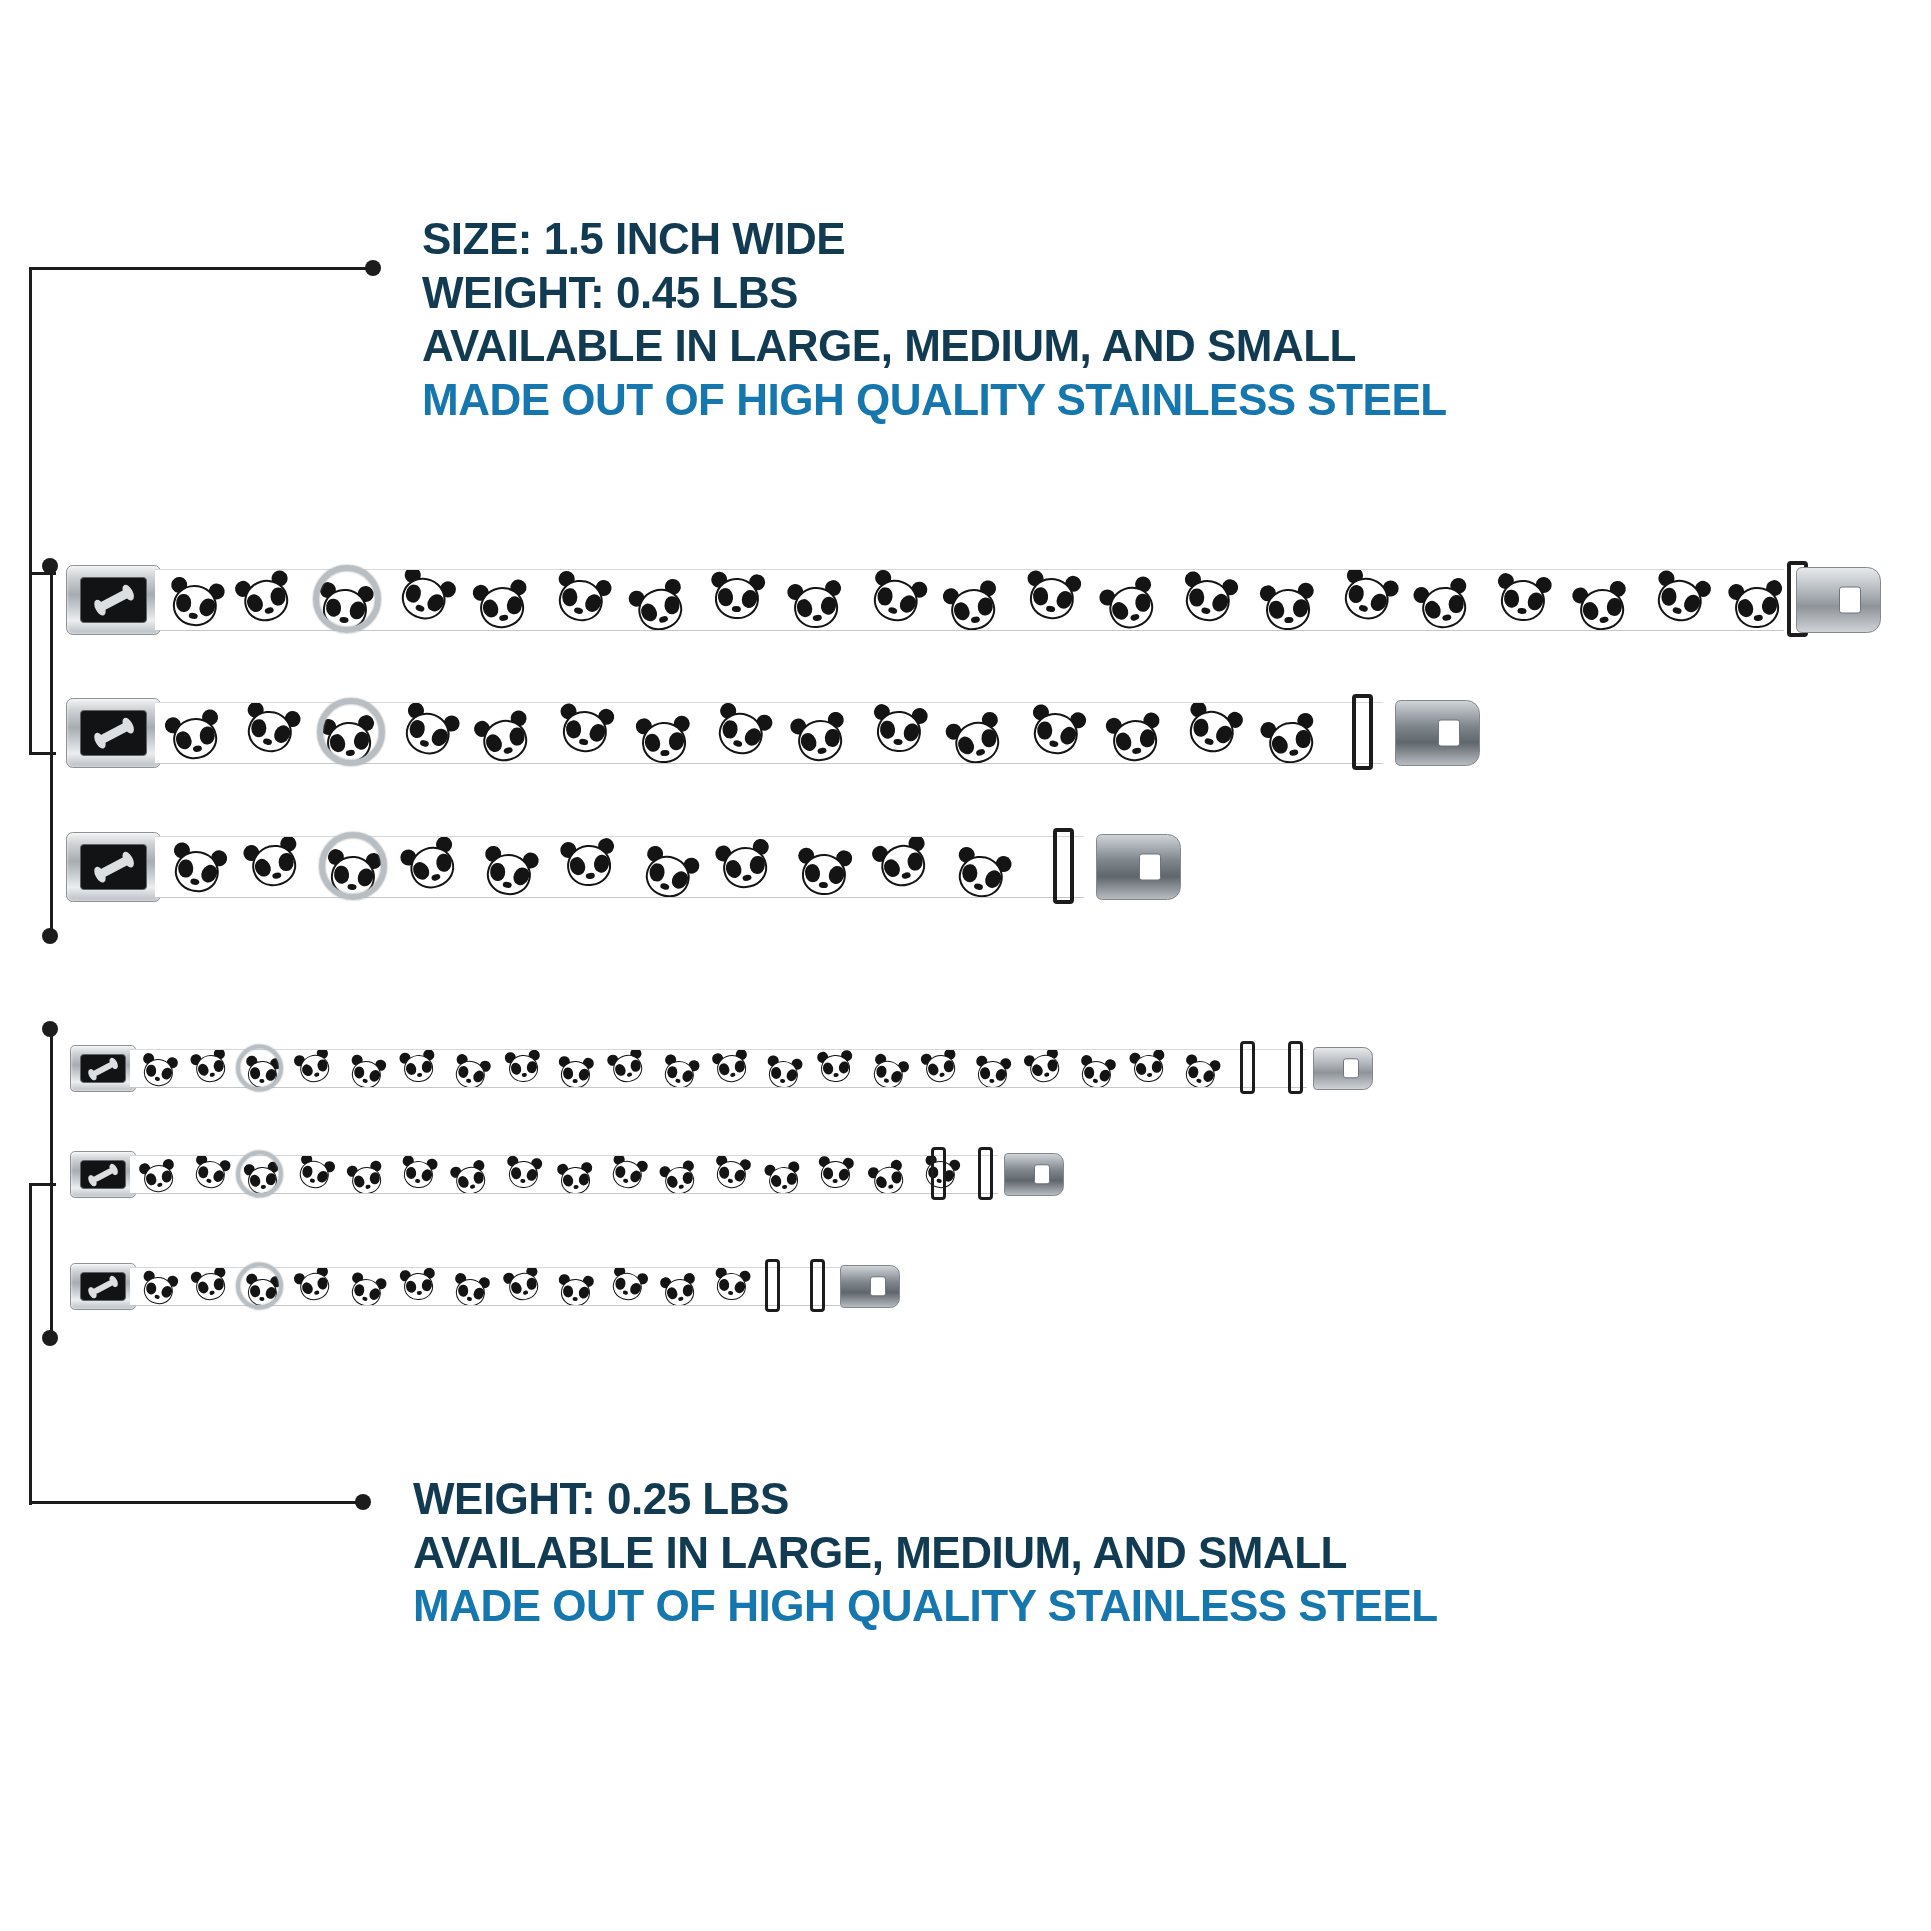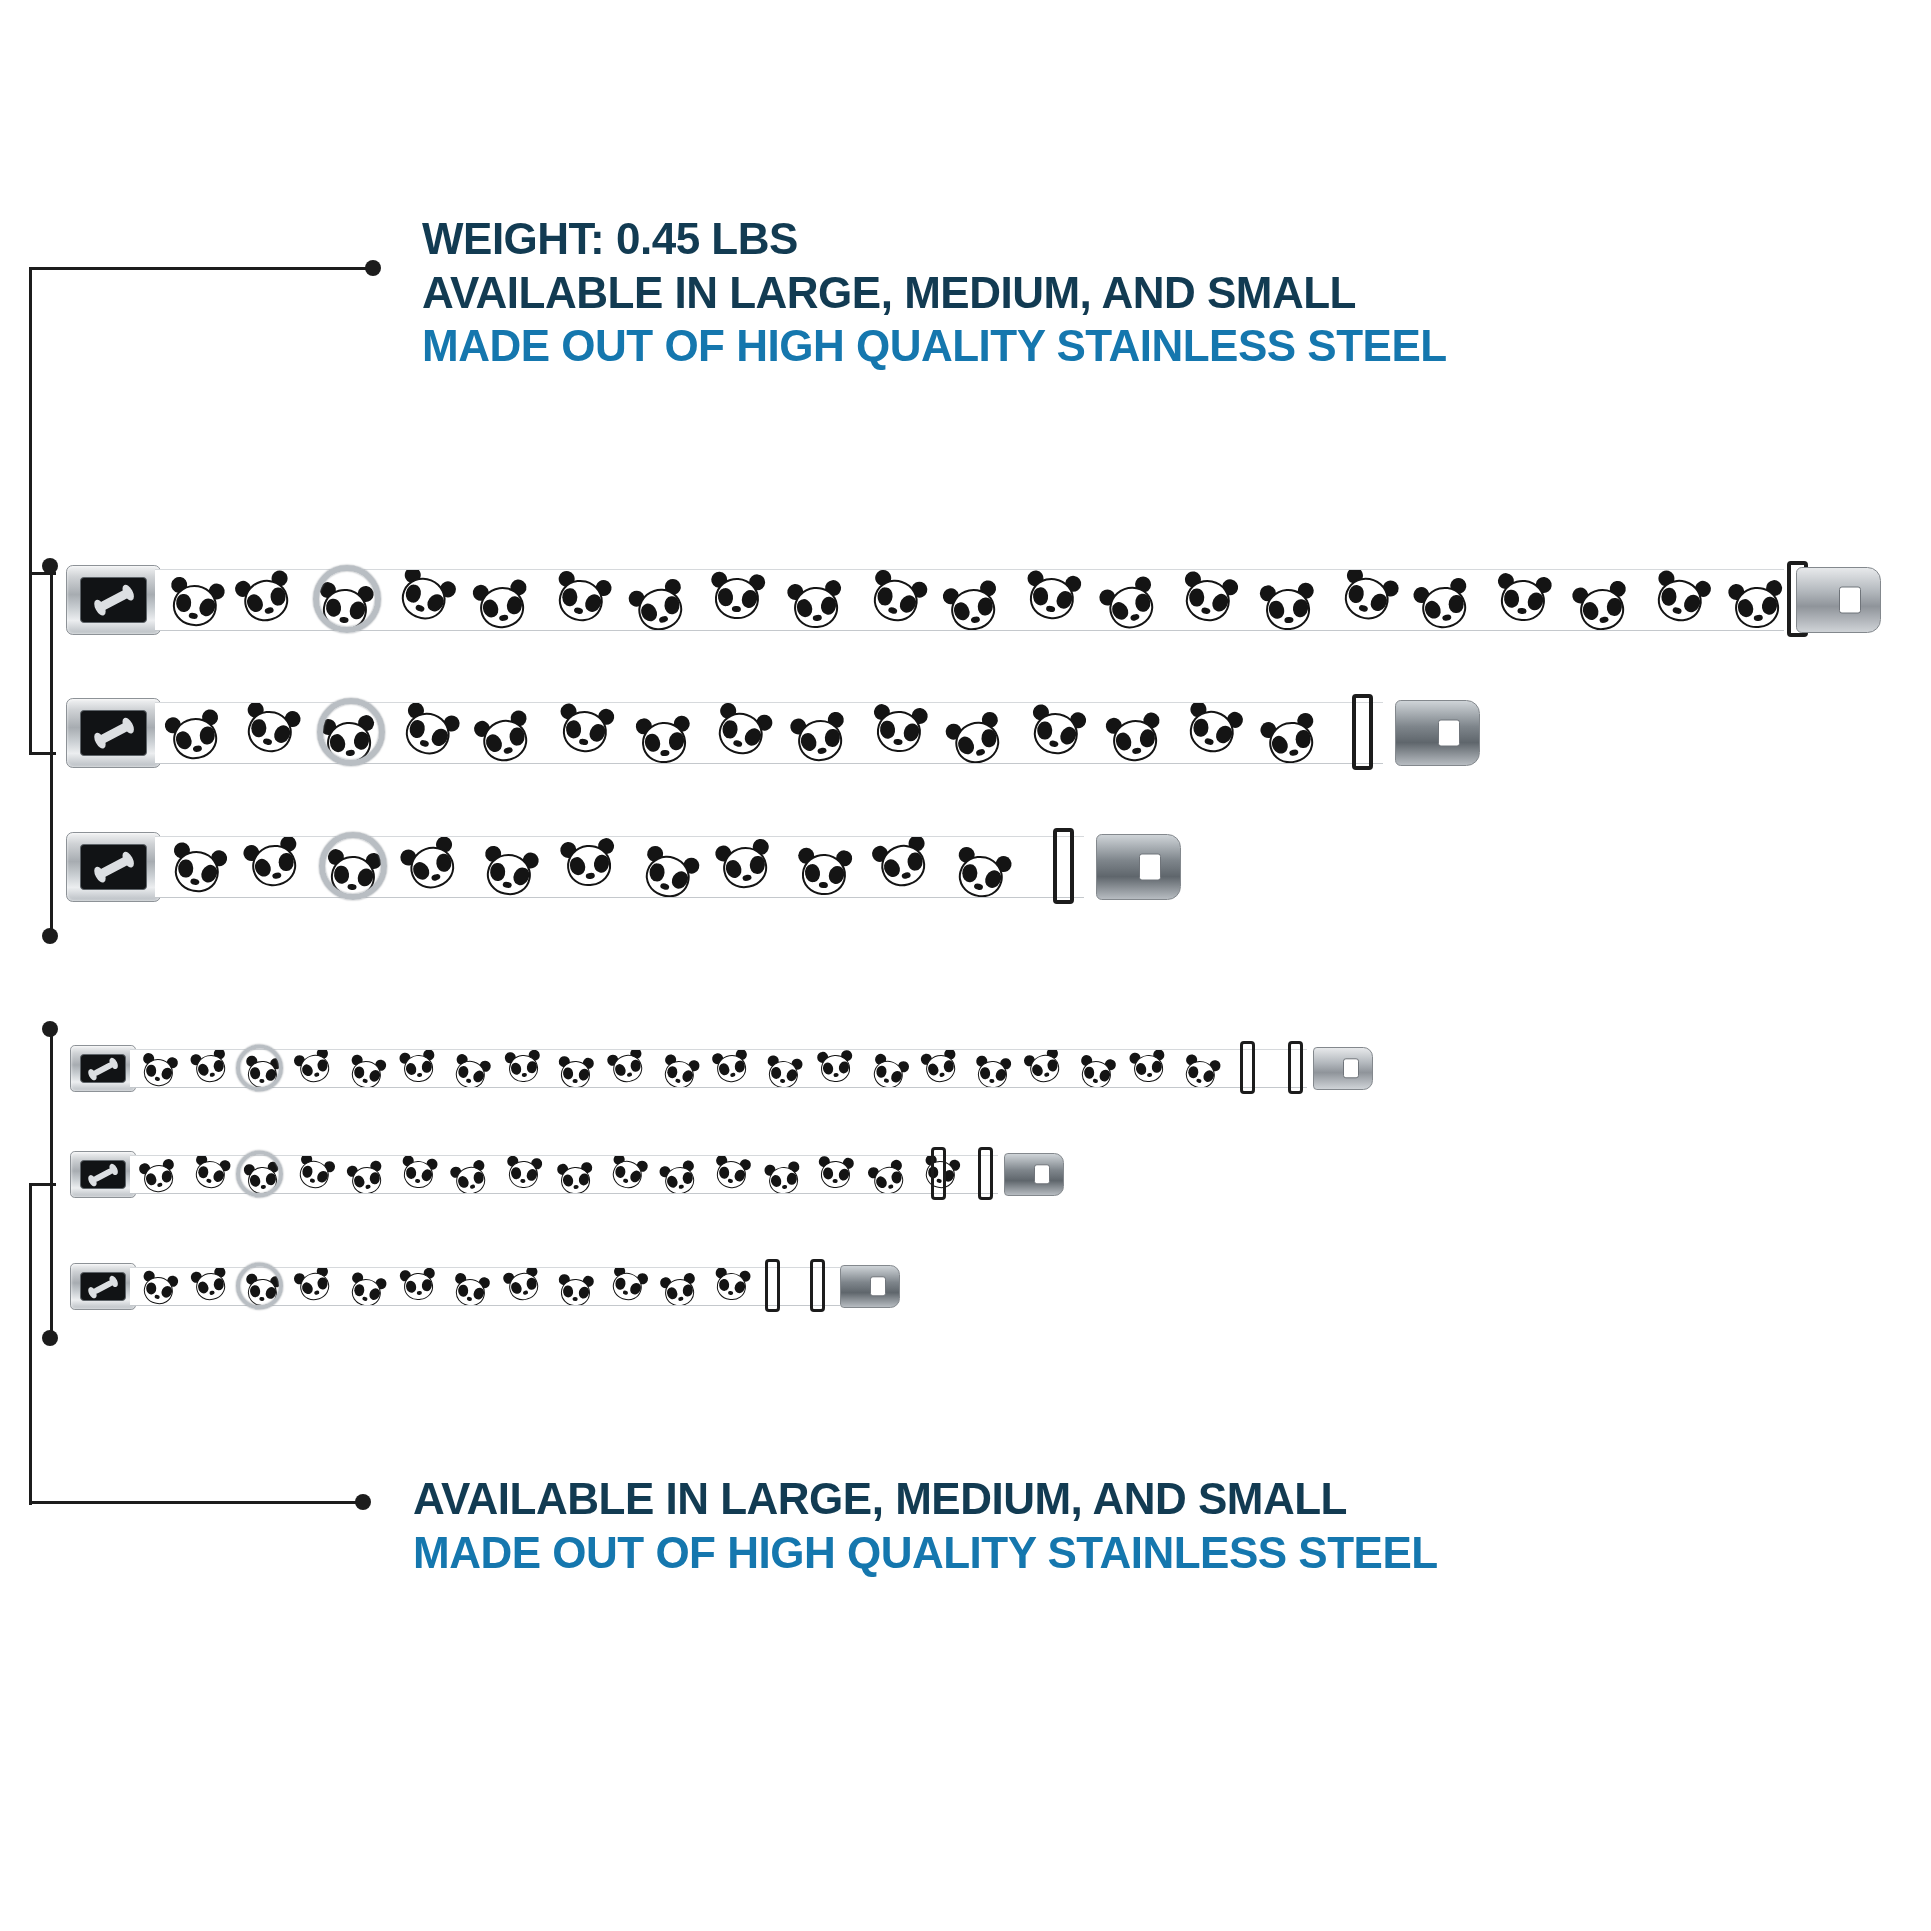--- a/index.html
+++ b/index.html
@@ -245,20 +245,21 @@
     <div class="h" style="left:29px; top:572px; width:27px; height:2.9px;"></div>
 
     <div class="h" style="left:29px; top:752px; width:27px; height:2.9px;"></div>
     <div class="dot" style="left:365px; top:260px;"></div>
     <div class="dot" style="left:42px; top:558px;"></div>
     <div class="dot" style="left:42px; top:928px;"></div>
     <div class="v" style="left:50px; top:566px; width:2.9px; height:370px;"></div>
   </div>
 
   <div class="spec-block" id="spec-top">
+    <div class="spec-line dark">SIZE: 1.5 INCH WIDE</div>
     <div class="spec-line dark">WEIGHT: 0.45 LBS</div>
     <div class="spec-line dark">AVAILABLE IN LARGE, MEDIUM, AND SMALL</div>
     <div class="spec-line blue">MADE OUT OF HIGH QUALITY STAINLESS STEEL</div>
   </div>
 
   <div class="collar" style="left:66px; top:565px; width:1815px;">
     <div class="buckle">
       <div class="plate">
         <div class="bone"></div>
       </div>
@@ -1134,18 +1135,19 @@
     </div>
     <div class="dring" style="left:166px;"></div>
     <div class="slider" style="left:695px;"></div>
     <div class="slider" style="left:740px;"></div>
     <div class="tip dark" style="right:0;">
       <div class="hole"></div>
     </div>
   </div>
 
   <div class="spec-block" id="spec-bottom">
+    <div class="spec-line dark">WEIGHT: 0.25 LBS</div>
     <div class="spec-line dark">AVAILABLE IN LARGE, MEDIUM, AND SMALL</div>
     <div class="spec-line blue">MADE OUT OF HIGH QUALITY STAINLESS STEEL</div>
   </div>
 
 </div>
 
 
 </body></html>

